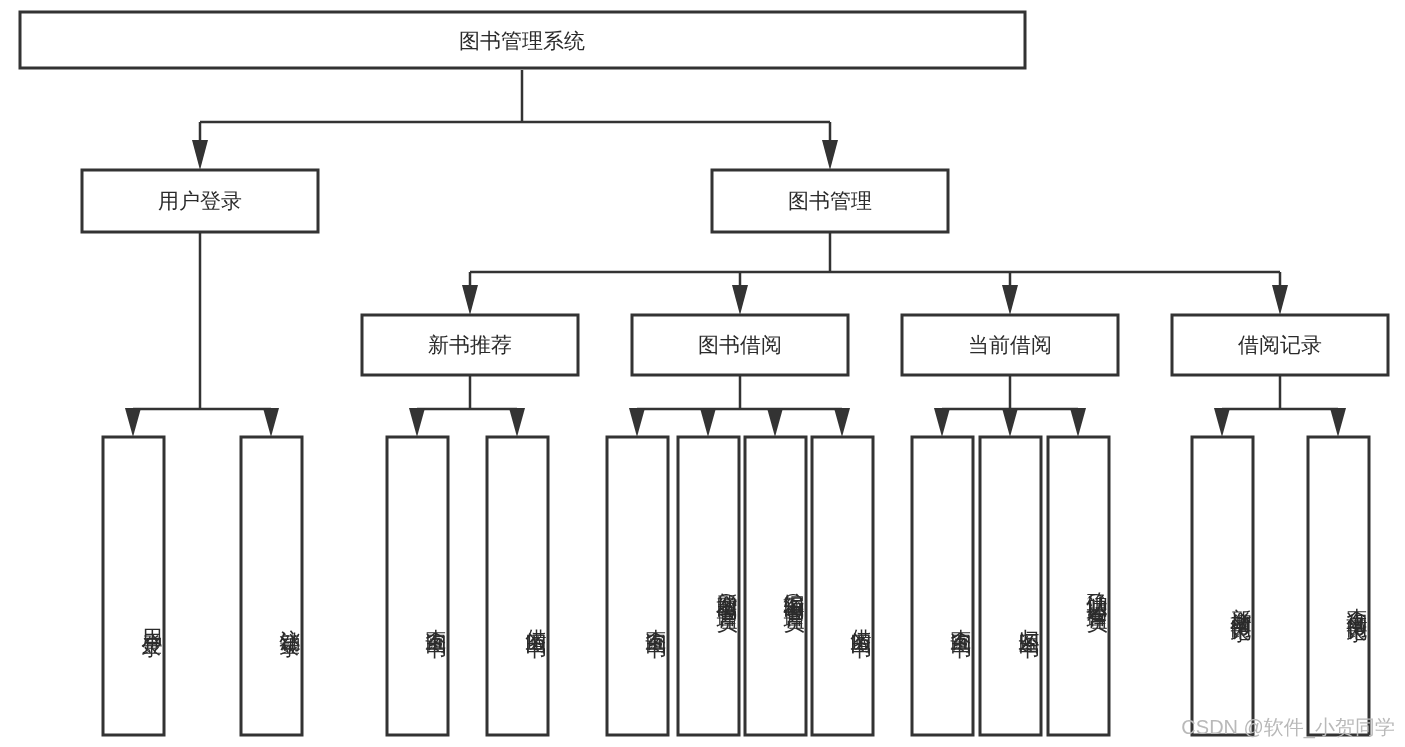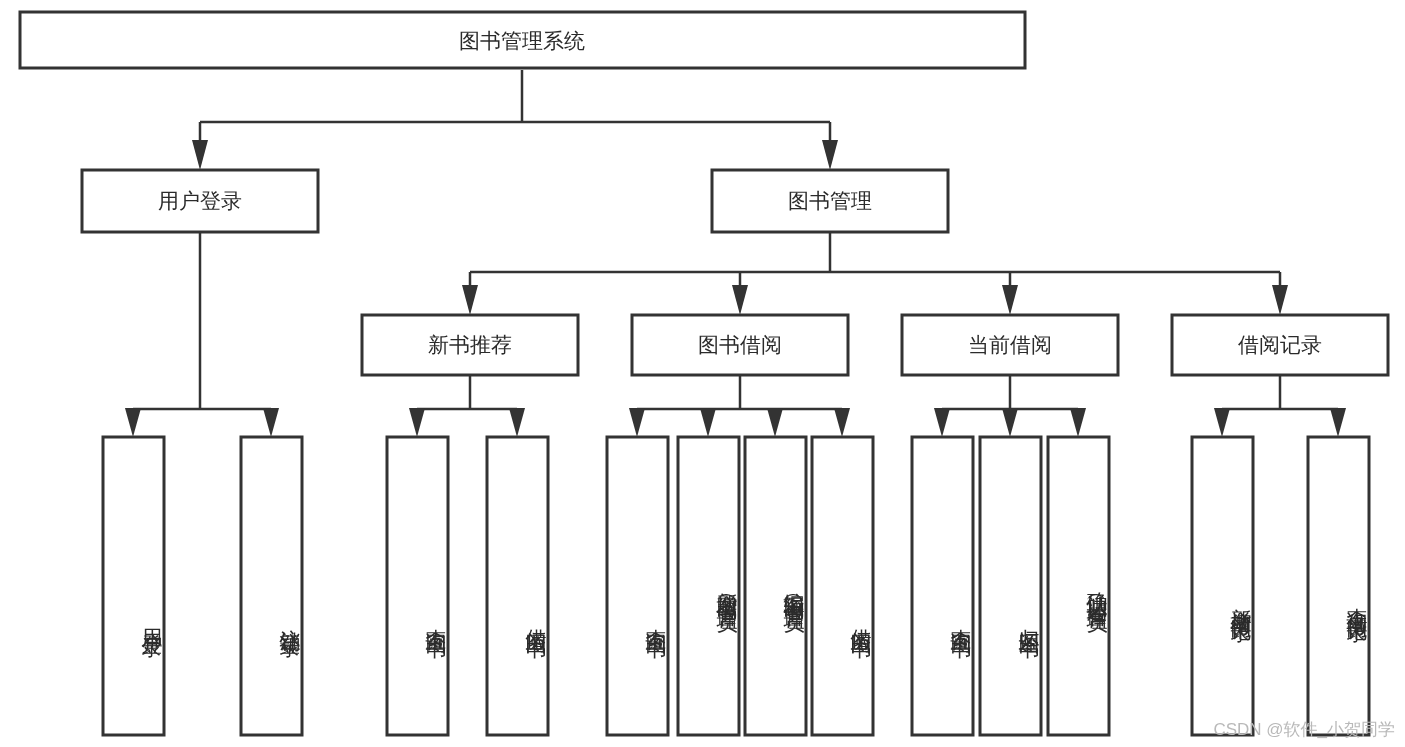--- a/index.html
+++ b/index.html
@@ -62,21 +62,21 @@
     align-items: flex-start;
     justify-content: center;
     white-space: nowrap;
     pointer-events: none;
   }
   .watermark {
     position: absolute;
     right: 10px;
     bottom: 6px;
     font-family: "Liberation Sans", sans-serif;
-    font-size: 17px;
+    font-size: 20px;
     color: #b9b9b9;
     white-space: nowrap;
     pointer-events: none;
   }
 </style>
 </head>
 <body>
 
 <div id="diagram-root">
 

